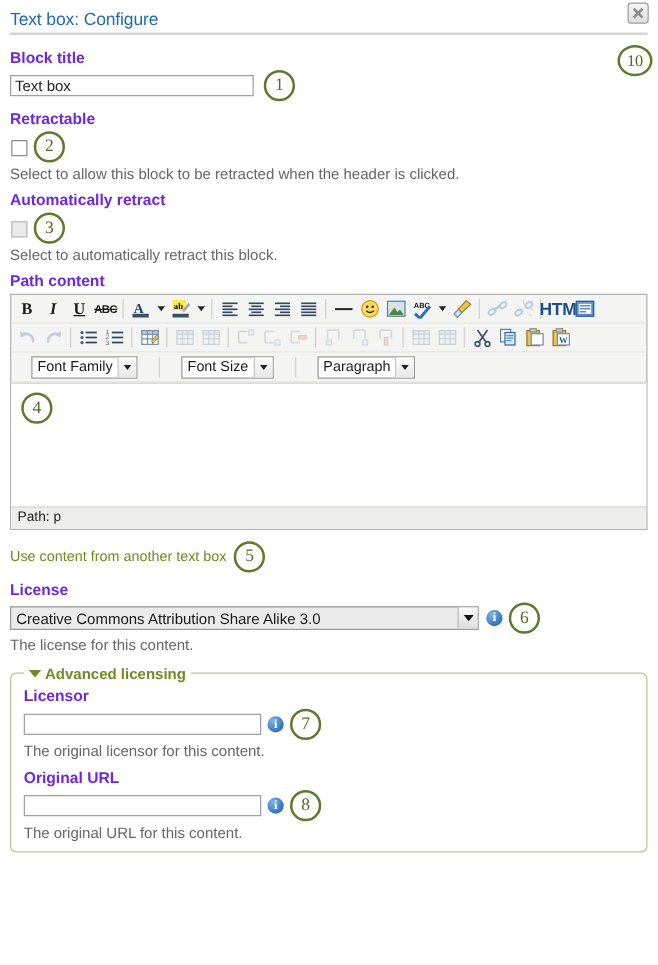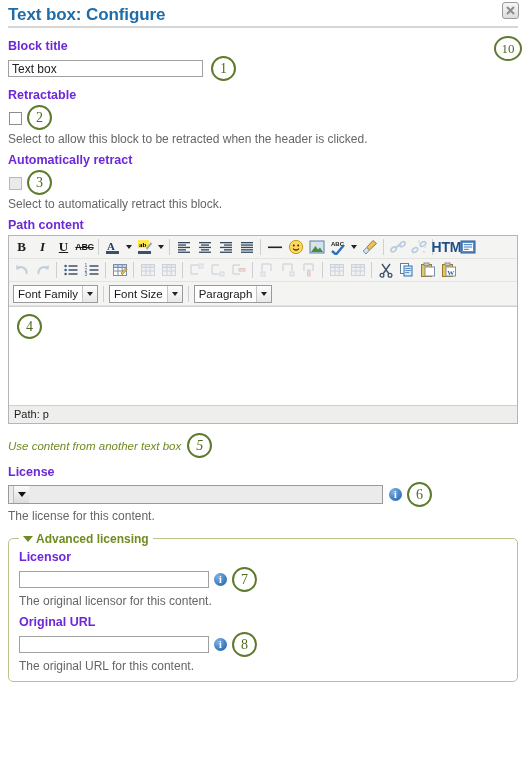--- a/index.html
+++ b/index.html
@@ -18,22 +18,22 @@
   }
 
   
   .header {
     position: relative;
     padding: 6px 8px 0 8px;
     height: 26px;
   }
   .dialog-title {
     color: #1f6ca8;
-    font-size: 17px;
-    font-weight: bold;
+    font-size: 14px;
+    font-weight: normal;
     letter-spacing: -0.1px;
     line-height: 18px;
     margin: 0;
   }
   .title-rule {
     position: absolute;
     left: 8px;
     right: 8px;
     top: 26px;
     height: 2px;
@@ -167,21 +167,21 @@
   .tb-label-s { text-decoration: line-through; font-size: 9px; font-weight: bold; letter-spacing: -0.4px;}
   .tb-html { font-size: 14px; font-weight: bold; color: #1c4f87; width: 30px; letter-spacing: -0.2px;}
 
   .select-wrap {
     display: inline-flex;
     align-items: stretch;
     border: 1px solid #9a9a9a;
     background: #ffffff;
     height: 18px;
     box-sizing: border-box;
-    margin: 0 2px;
+    margin: 0 14px;
     cursor: pointer;
   }
   .select-wrap .lbl {
     padding: 0 4px;
     font-size: 11.5px;
     line-height: 16px;
     color: #1a1a1a;
     white-space: nowrap;
   }
   .select-wrap .btn {
@@ -662,29 +662,30 @@
           </span>
       </div>
     </div>
     <div class="edit-area">
       <div class="marker" style="position:absolute;left:8px;top:7px;">4</div>
       <span></span>
     </div>
     <div class="path-bar">Path: p</div>
   </div>
 
-  <div class="row-with-marker" style="margin-top:9px;font-style:italic;">
+  <div class="row-with-marker" style="margin-top:9px;">
     <span class="link-green">Use content from another text box</span>
     <div style="width:6px"></div>
     <div class="marker">5</div>
   </div>
 
   <div class="field-label">License</div>
   <div class="row-with-marker">
     <div class="license-select">
+      <span>Creative Commons Attribution Share Alike 3.0</span>
       <span class="dd">
           <i class="caret-sm"></i>
         </span>
     </div>
     <div style="width:6px"></div>
     <div class="info-icon">i</div>
     <div style="width:5px"></div>
     <div class="marker">6</div>
   </div>
   <div class="help-text">The license for this content.</div>

